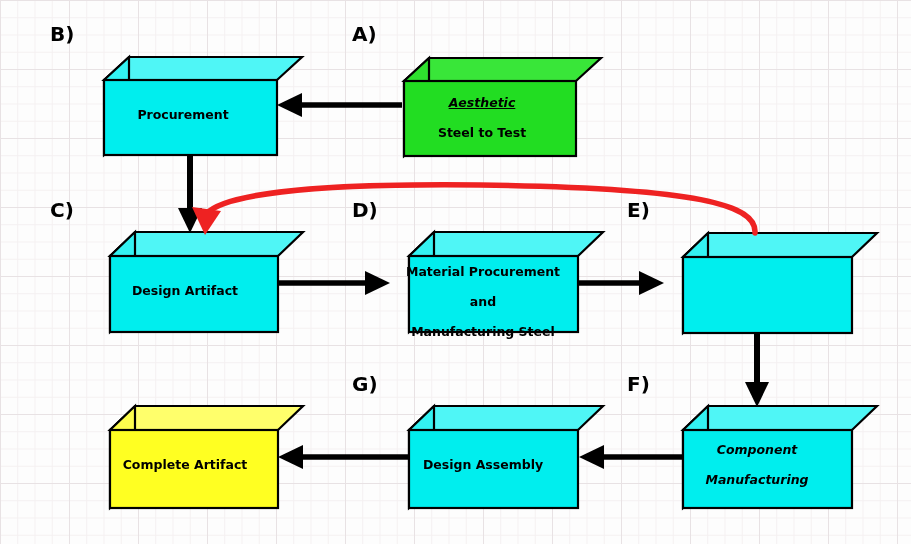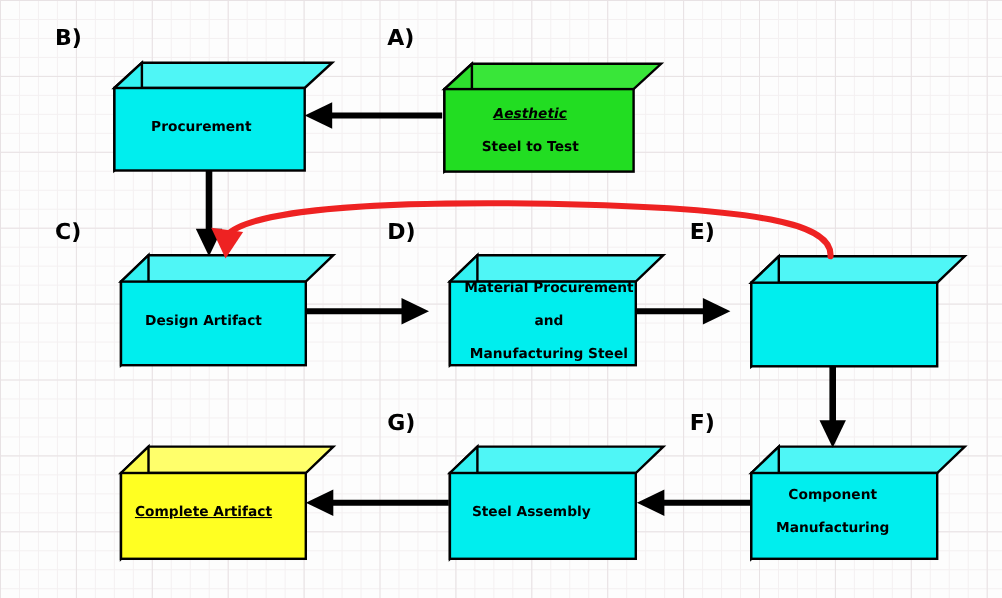--- a/index.html
+++ b/index.html
@@ -47,21 +47,20 @@
     line-height: 15px;
     white-space: pre-line;
     transform: translate(-50%, -50%);
     pointer-events: none;
   }
   .box-text.underline-first > .ln1 {
     text-decoration: underline;
     font-style: italic;
   }
   .box-text.underline-all {
-    text-decoration: underline;
   }
 </style>
 </head>
 <body>
 
 <div id="canvas">
 
   <svg id="svg-layer" viewBox="0 0 911 544">
 
     <g>
@@ -168,33 +167,33 @@
   </div>
 
   <div class="box-text" style="left:183px; top:107px;">
     <span class="ln1">Procurement</span>
   </div>
 
   <div class="box-text" style="left:185px; top:283px;">
     <span class="ln1">Design Artifact</span>
   </div>
 
-  <div class="box-text" style="left:483px; top:283px;margin-left:16px;">
+  <div class="box-text" style="left:483px; top:294px;">
     <span class="ln1">Material Procurement</span><br>
     <span class="ln2">and</span><br>
     <span class="ln3">Manufacturing Steel</span>
   </div>
 
 
-  <div class="box-text" style="left:757px; top:457px;">
+  <div class="box-text" style="left:757px; top:457px;font-style:italic;">
     <span class="ln1">Component</span><br>
     <span class="ln2">Manufacturing</span>
   </div>
 
   <div class="box-text" style="left:483px; top:457px;">
-    <span class="ln1">Steel Assembly</span>
+    <span class="ln1">Design Assembly</span>
   </div>
 
   <div class="box-text underline-all" style="left:185px; top:457px;">
     <span class="ln1">Complete Artifact</span>
   </div>
 
 </div>
 
 </body></html>

